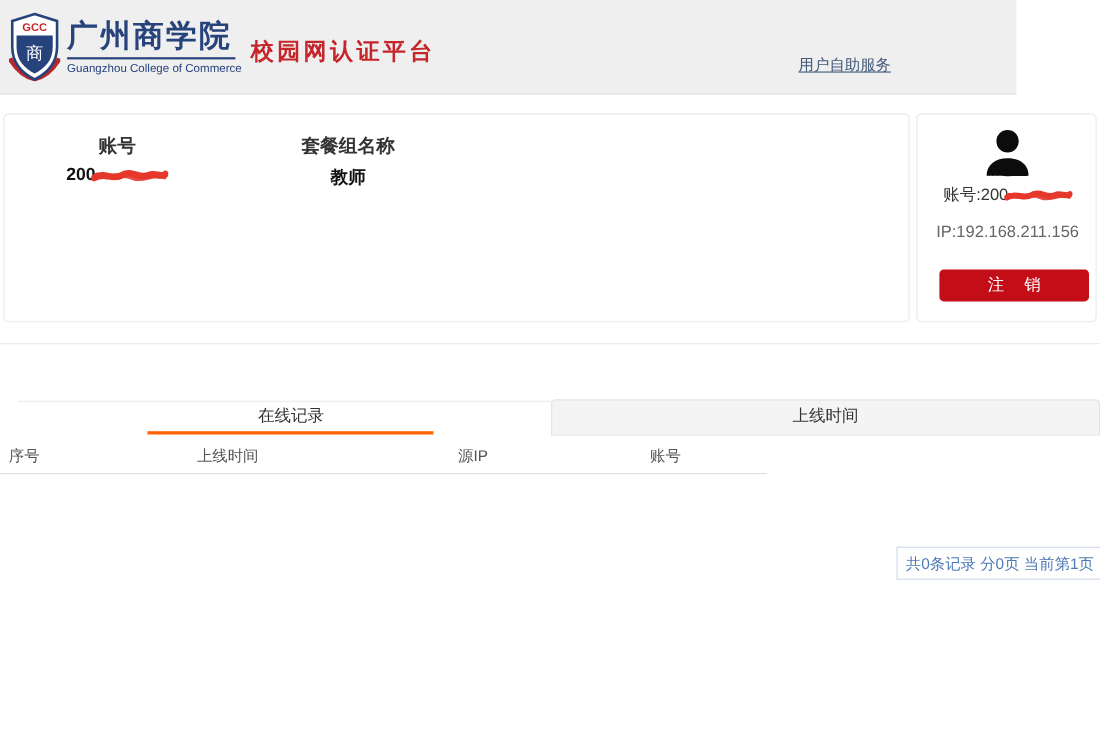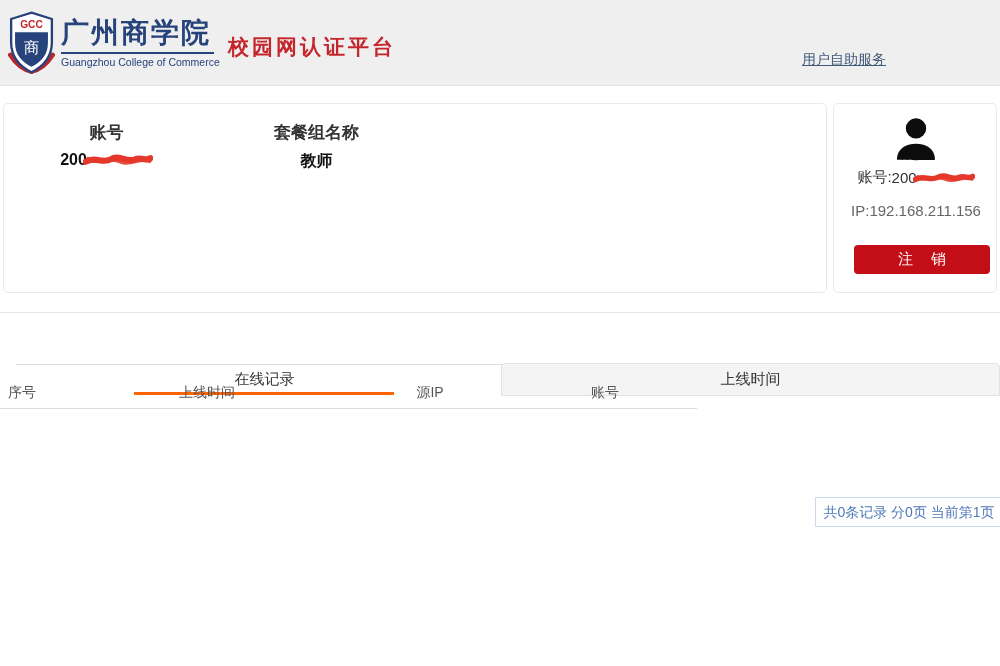--- a/index.html
+++ b/index.html
@@ -1,20 +1,20 @@
 <!DOCTYPE html>
 <html><head>
 <meta charset="utf-8">
 <style>
   html,body{margin:0;padding:0;background:#fff;}
   .screen{position:relative;width:1000px;height:666px;overflow:hidden;background:#fff;
           font-family:"Liberation Sans",sans-serif;color:#333;}
 
   
-  .header{position:absolute;left:0;top:0;width:1000px;height:85px;background:#efefef;
+  .header{position:absolute;left:0;top:0;width:924px;height:85px;background:#efefef;
           border-bottom:1px solid #e2e2e2;}
   .crest{position:absolute;left:8px;top:11px;width:47px;height:63px;}
   .logo-text{position:absolute;left:61px;top:17px;width:156px;}
   .logo-cn{font-family:"DejaVu Serif","Liberation Serif",serif;font-weight:700;
            font-size:28px;line-height:32px;color:#27437c;letter-spacing:2px;white-space:nowrap;}
   .logo-rule{height:2px;background:#27437c;margin-top:3px;width:153px;}
   .logo-en{font-size:10.5px;font-weight:400;color:#27437c;margin-top:2px;white-space:nowrap;}
   .platform-title{position:absolute;left:228px;top:33px;
            font-family:"DejaVu Serif","Liberation Serif",serif;font-weight:700;
            font-size:21px;color:#c5262c;letter-spacing:3px;white-space:nowrap;text-align:center;}
@@ -45,21 +45,21 @@
   
   .records-top-border{position:absolute;left:0;top:312px;width:1000px;height:1px;background:#e7e7e7;}
   .tab{position:absolute;box-sizing:border-box;font-size:15px;color:#333;text-align:center;cursor:pointer;}
   .tab-online{left:16px;top:364px;width:498px;height:32px;background:#fff;
               border-top:1px solid #dcdcdc;border-right:1px solid #dcdcdc;border-radius:0 6px 0 0;
               line-height:28px;}
   .tab-underline{position:absolute;left:118px;bottom:1px;width:260px;height:3px;background:#ff6400;}
   .tab-login{left:501px;top:363px;width:499px;height:33px;background:#f4f4f4;
              border:1px solid #e3e3e3;border-radius:4px 4px 0 0;line-height:30px;}
 
-  .thead{position:absolute;left:0;top:375px;width:697px;height:33px;border-bottom:1px solid #dcdcdc;
+  .thead{position:absolute;left:0;top:397px;width:697px;height:33px;border-bottom:1px solid #dcdcdc;
          font-size:14px;color:#555;}
   .th{position:absolute;top:9px;}
   .th-0{left:8px;}
   .th-1{left:147px;width:120px;text-align:center;}
   .th-2{left:370px;width:120px;text-align:center;}
   .th-3{left:545px;width:120px;text-align:center;}
 
   .pagination{position:absolute;right:-3px;top:497px;width:186px;height:28px;line-height:28px;
               border:1px solid #ccd9ea;text-align:center;font-size:14px;color:#4e79b7;
               background:#fff;box-sizing:content-box;}

